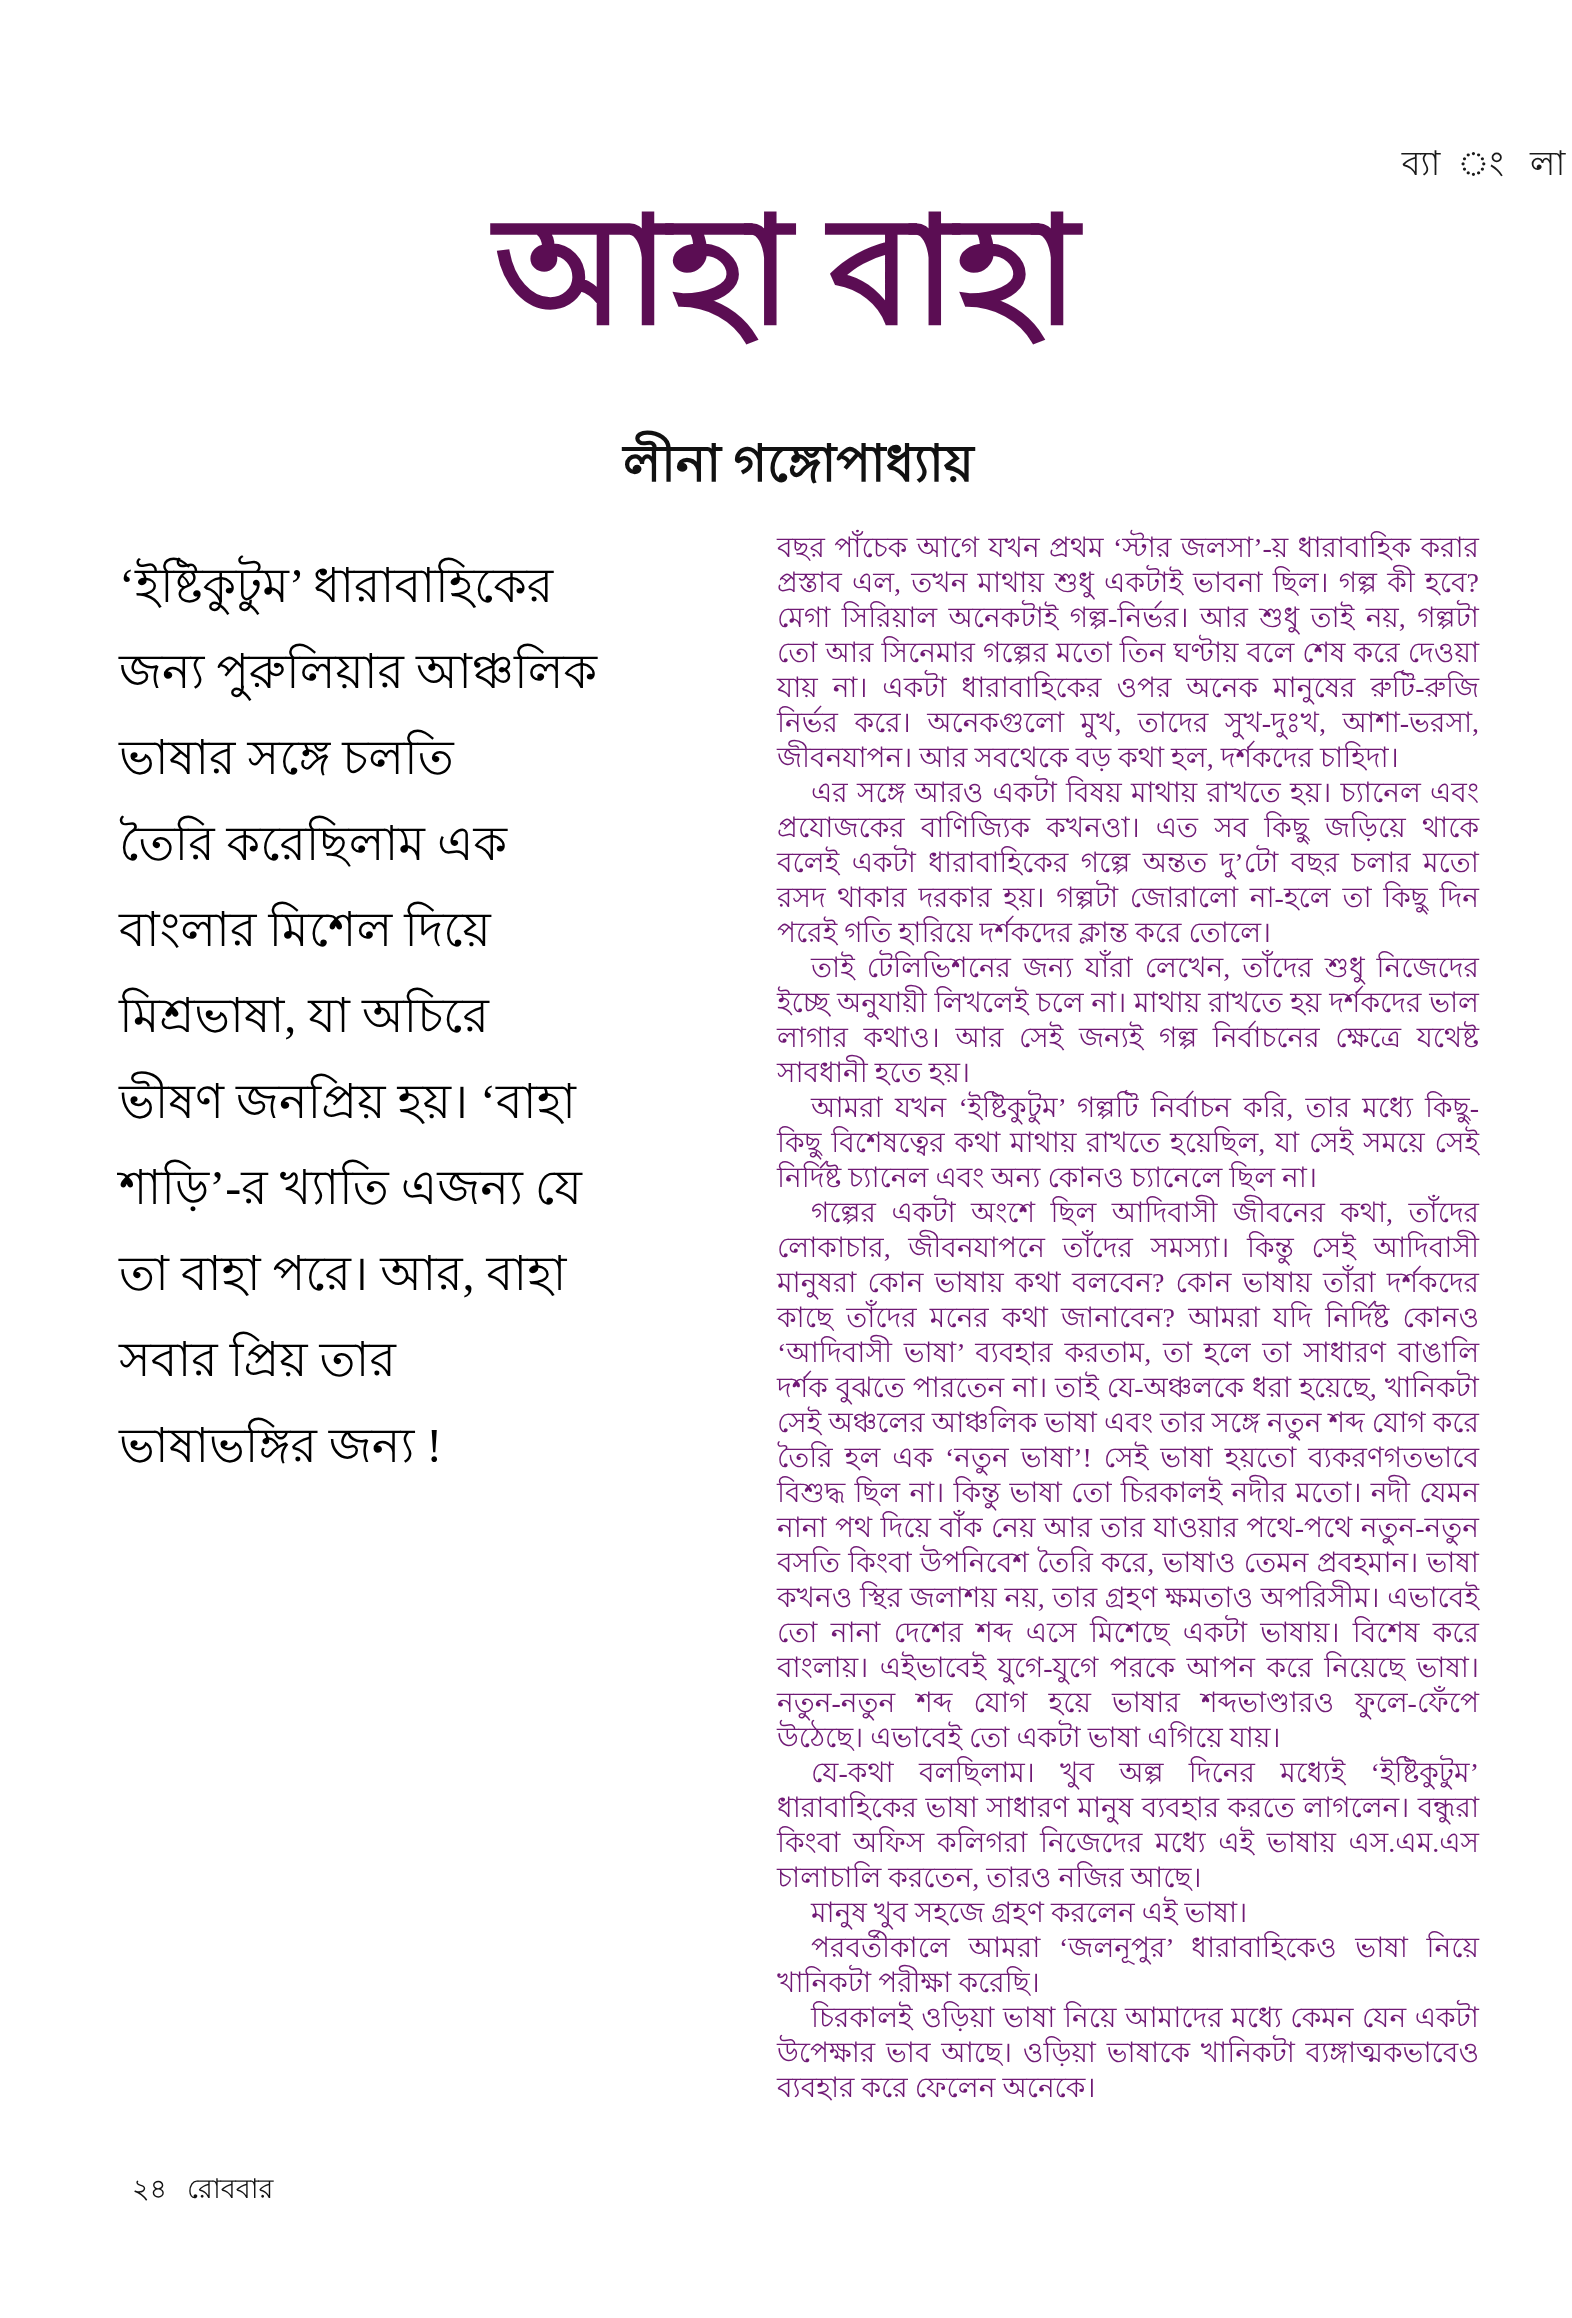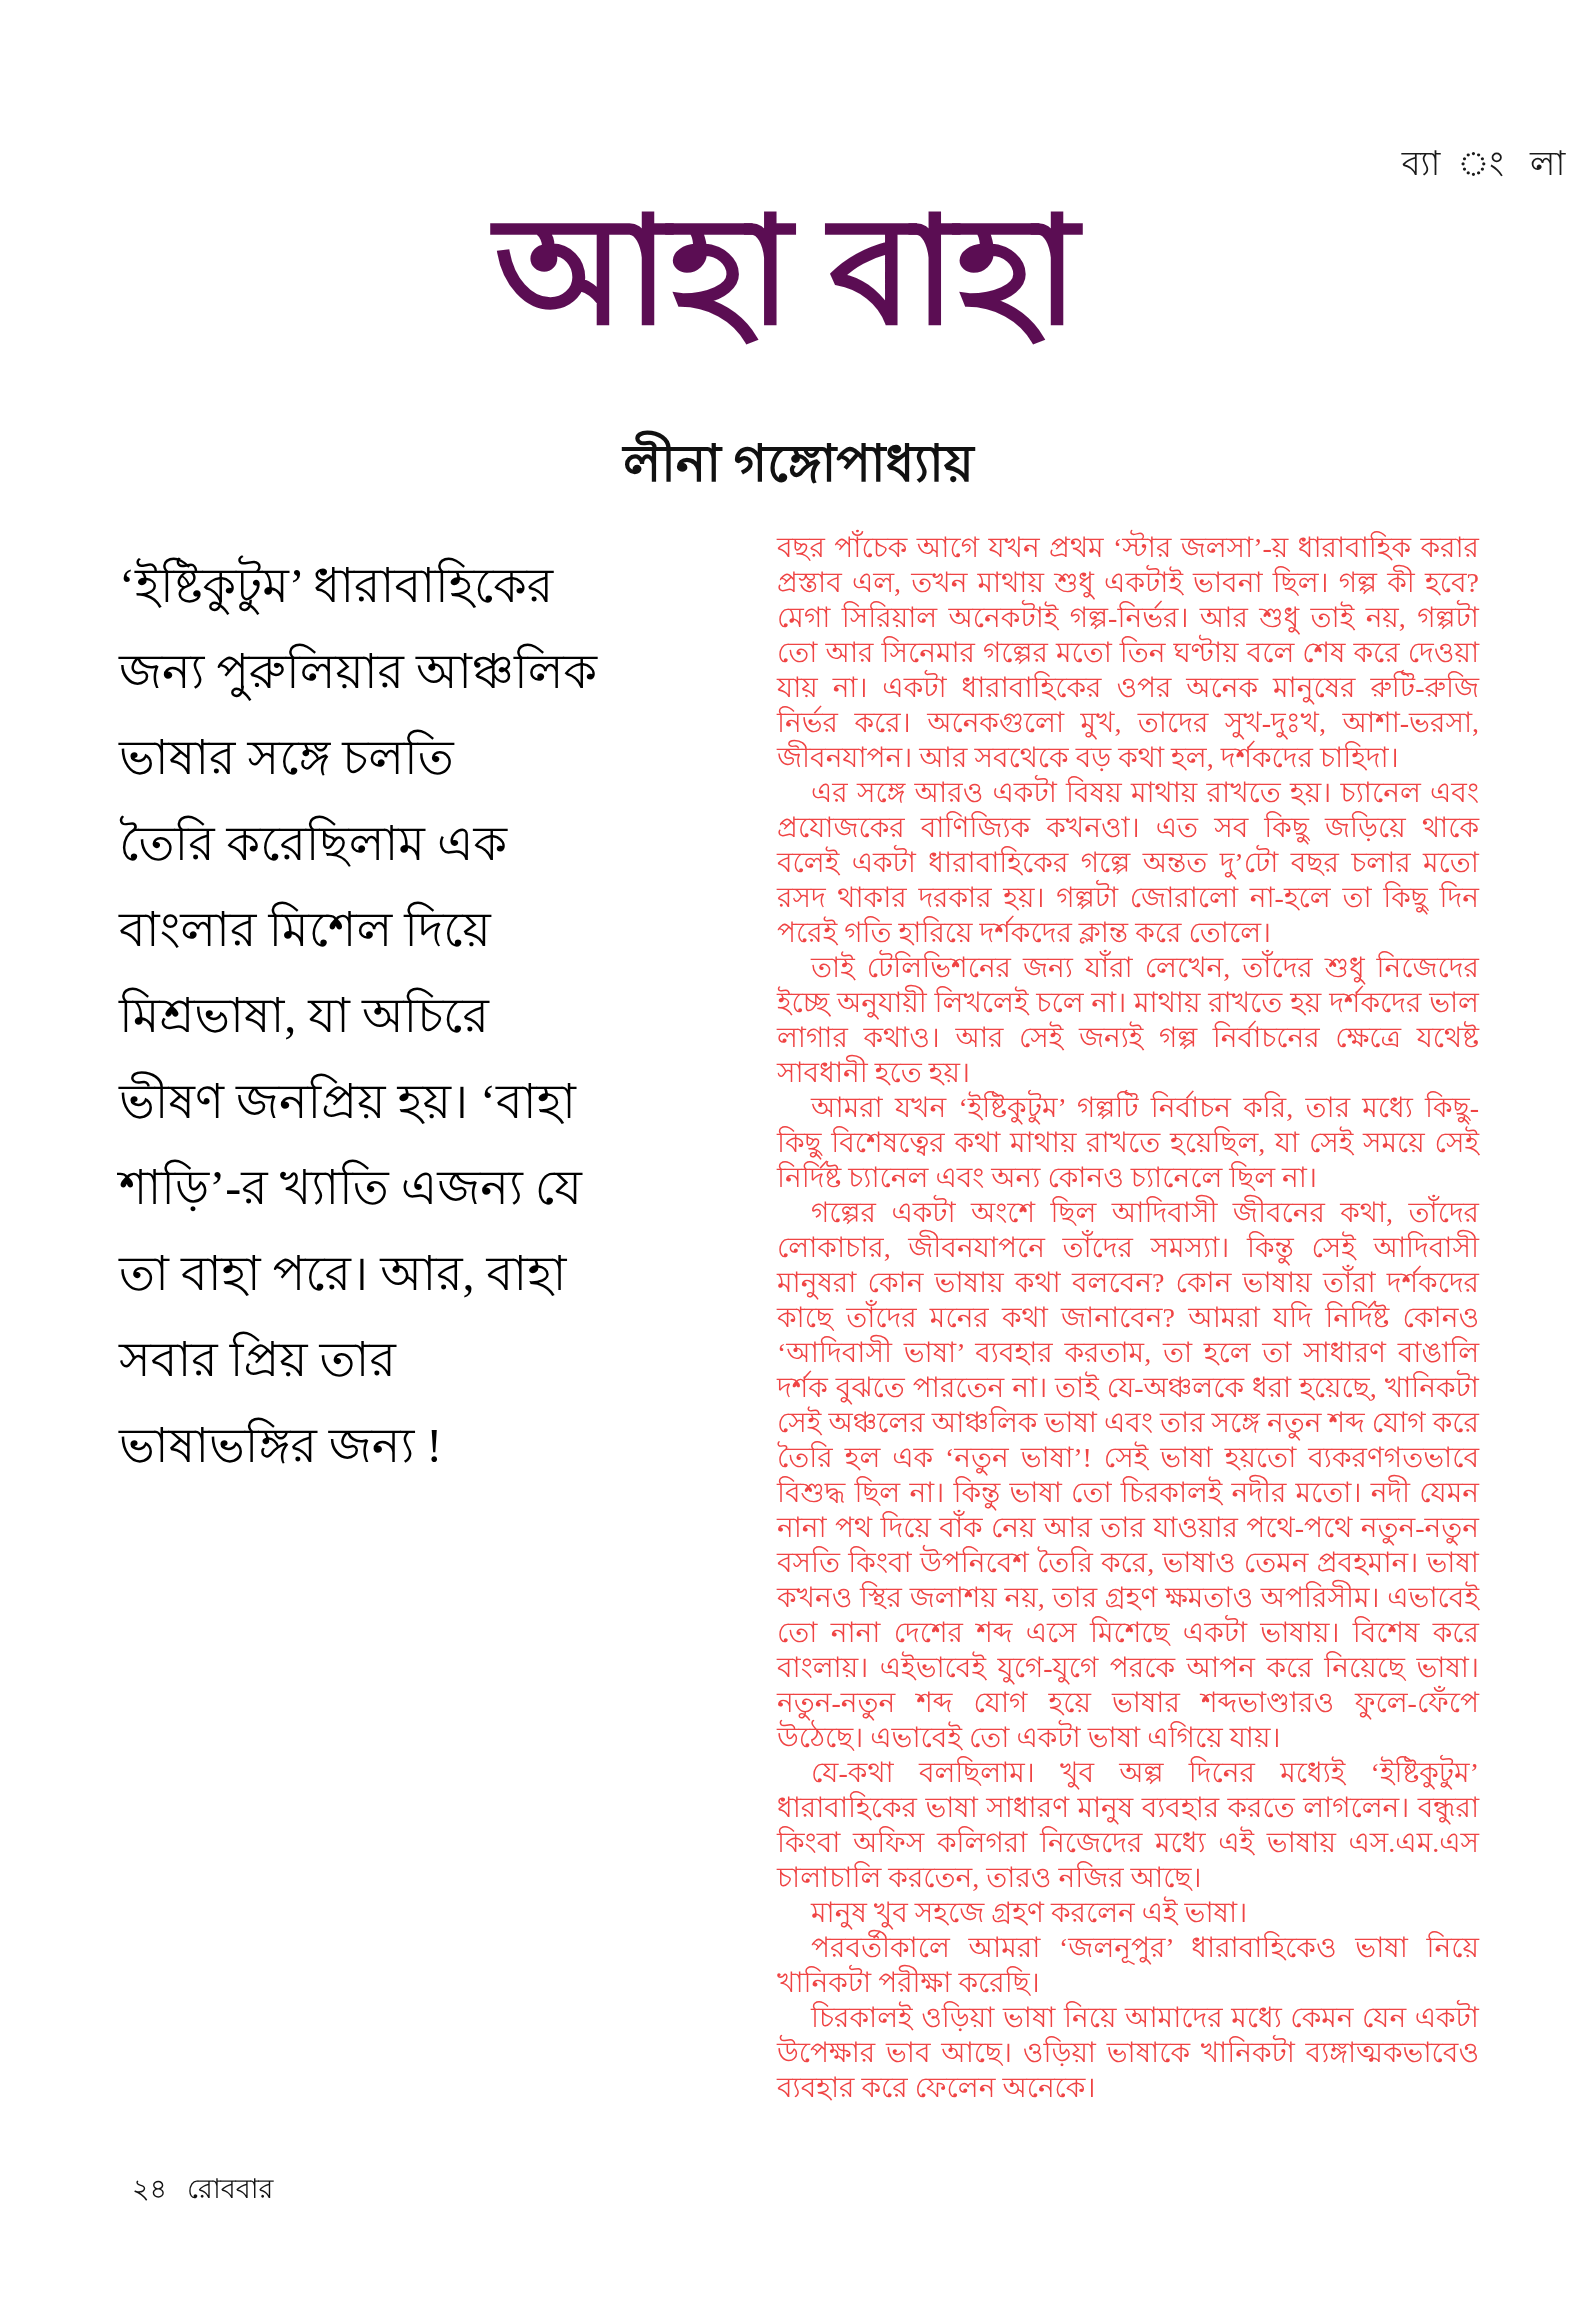--- a/index.html
+++ b/index.html
@@ -66,21 +66,21 @@
     white-space: nowrap;
   }
   .body-col {
     position: absolute;
     top: 530px;
     left: 777px;
     width: 702px;
     text-align: justify;
     font-size: 28px;
     line-height: 35px;
-    color: #ef4444;
+    color: #701a75;
   }
   .body-col p {
     margin: 0;
     text-indent: 34px;
   }
   .body-col p.first {
     text-indent: 0;
   }
   .footer {
     position: absolute;

